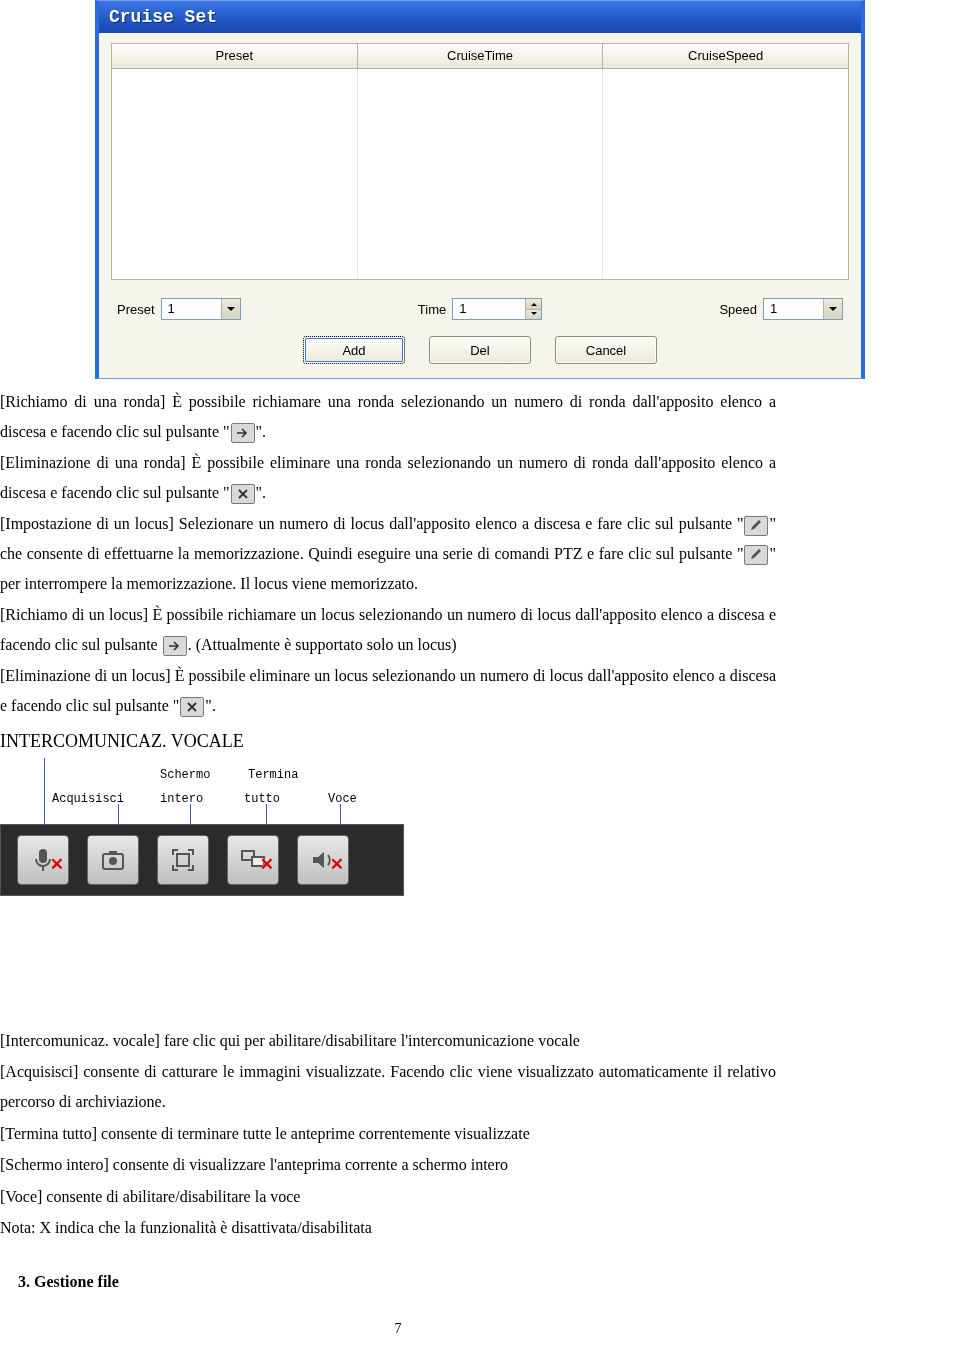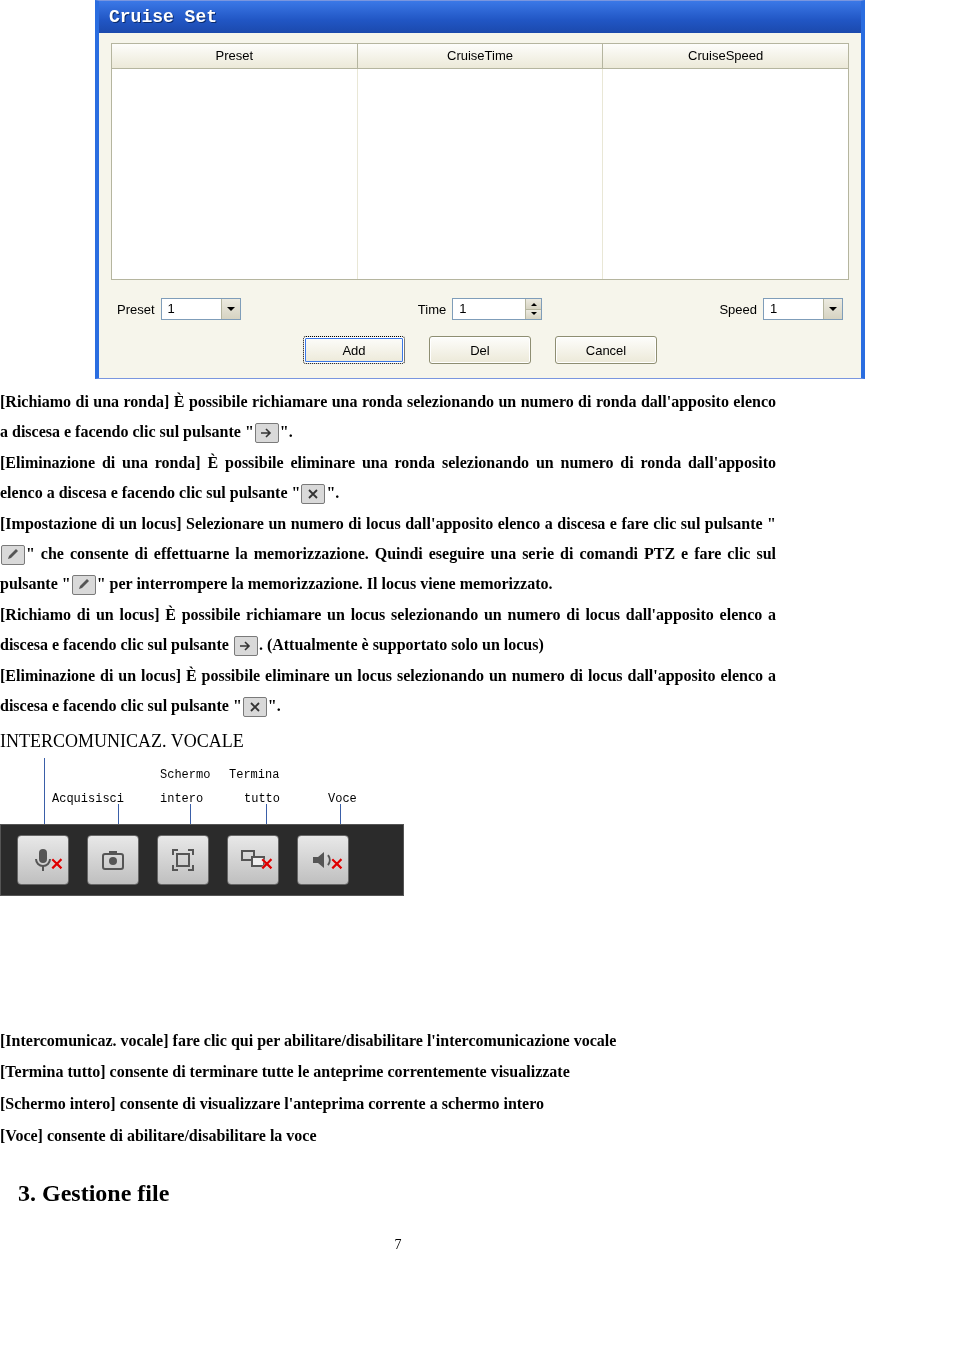--- a/index.html
+++ b/index.html
@@ -179,21 +179,20 @@
 
   
   .doc-text {
     padding: 8px 20px 0 0;
     font-size: 16px;
     line-height: 1.85;
     text-align: justify;
   }
   .doc-text p {
     margin: 0 0 2px 0;
-    font-weight: bold;
   }
   .inline-icon {
     display: inline-flex;
     vertical-align: middle;
     width: 22px;
     height: 18px;
     background: #d9d9d9;
     border: 1px solid #7a7a7a;
     border-radius: 2px;
     align-items: center;
@@ -266,21 +265,21 @@
 
   .spacer-large { height: 130px; }
 
   .page-num {
     text-align: center;
     font-size: 14px;
     margin-top: 30px;
   }
 
   .h-section {
-    font-size: 24px;
+    font-size: 16px;
     font-weight: bold;
     margin: 30px 0 0 18px;
   }
 </style>
 </head>
 <body>
 
 <div class="page">
 
   <div class="dialog-wrap">
@@ -376,21 +375,21 @@
           <svg viewBox="0 0 14 12">
             <path d="M3 2l8 8M11 2l-8 8" stroke="#333" stroke-width="1.8"></path>
           </svg>
         </span><span>".</span>
     </p>
 
     <div class="section-heading">INTERCOMUNICAZ. VOCALE</div>
 
     <div class="labels-grid">
       <span class="lbl" style="left:160px; top:6px;">Schermo</span>
-      <span class="lbl" style="left:229px; top:6px;">Termina</span>
+      <span class="lbl" style="left:248px; top:6px;">Termina</span>
       <span class="lbl" style="left:52px;  top:30px;">Acquisisci</span>
       <span class="lbl" style="left:160px; top:30px;">intero</span>
       <span class="lbl" style="left:244px; top:30px;">tutto</span>
       <span class="lbl" style="left:328px; top:30px;">Voce</span>
 
       <span class="lbl-line" style="left:44px;  top:0;  height:66px;"></span>
       <span class="lbl-line" style="left:118px; top:46px; height:20px;"></span>
       <span class="lbl-line" style="left:190px; top:46px; height:20px;"></span>
       <span class="lbl-line" style="left:266px; top:46px; height:20px;"></span>
       <span class="lbl-line" style="left:340px; top:46px; height:20px;"></span>
@@ -432,21 +431,23 @@
               <path d="M20 10a8 8 0 0 1 0 10" stroke="#555" stroke-width="2" fill="none"></path>
             </svg>
           <span class="red-x">✕</span>
         </div>
       </div>
     </div>
 
     <div class="spacer-large"></div>
 
     <p>[Intercomunicaz. vocale] fare clic qui per abilitare/disabilitare l'intercomunicazione vocale</p>
+    <p>[Acquisisci] consente di catturare le immagini visualizzate. Facendo clic viene visualizzato automaticamente il relativo percorso di archiviazione.</p>
     <p>[Termina tutto] consente di terminare tutte le anteprime correntemente visualizzate</p>
     <p>[Schermo intero] consente di visualizzare l'anteprima corrente a schermo intero</p>
     <p>[Voce] consente di abilitare/disabilitare la voce</p>
+    <p>Nota: X indica che la funzionalità è disattivata/disabilitata</p>
   </div>
 
   <div class="h-section">3. Gestione file</div>
 
   <div class="page-num">7</div>
 </div>
 
 </body></html>

